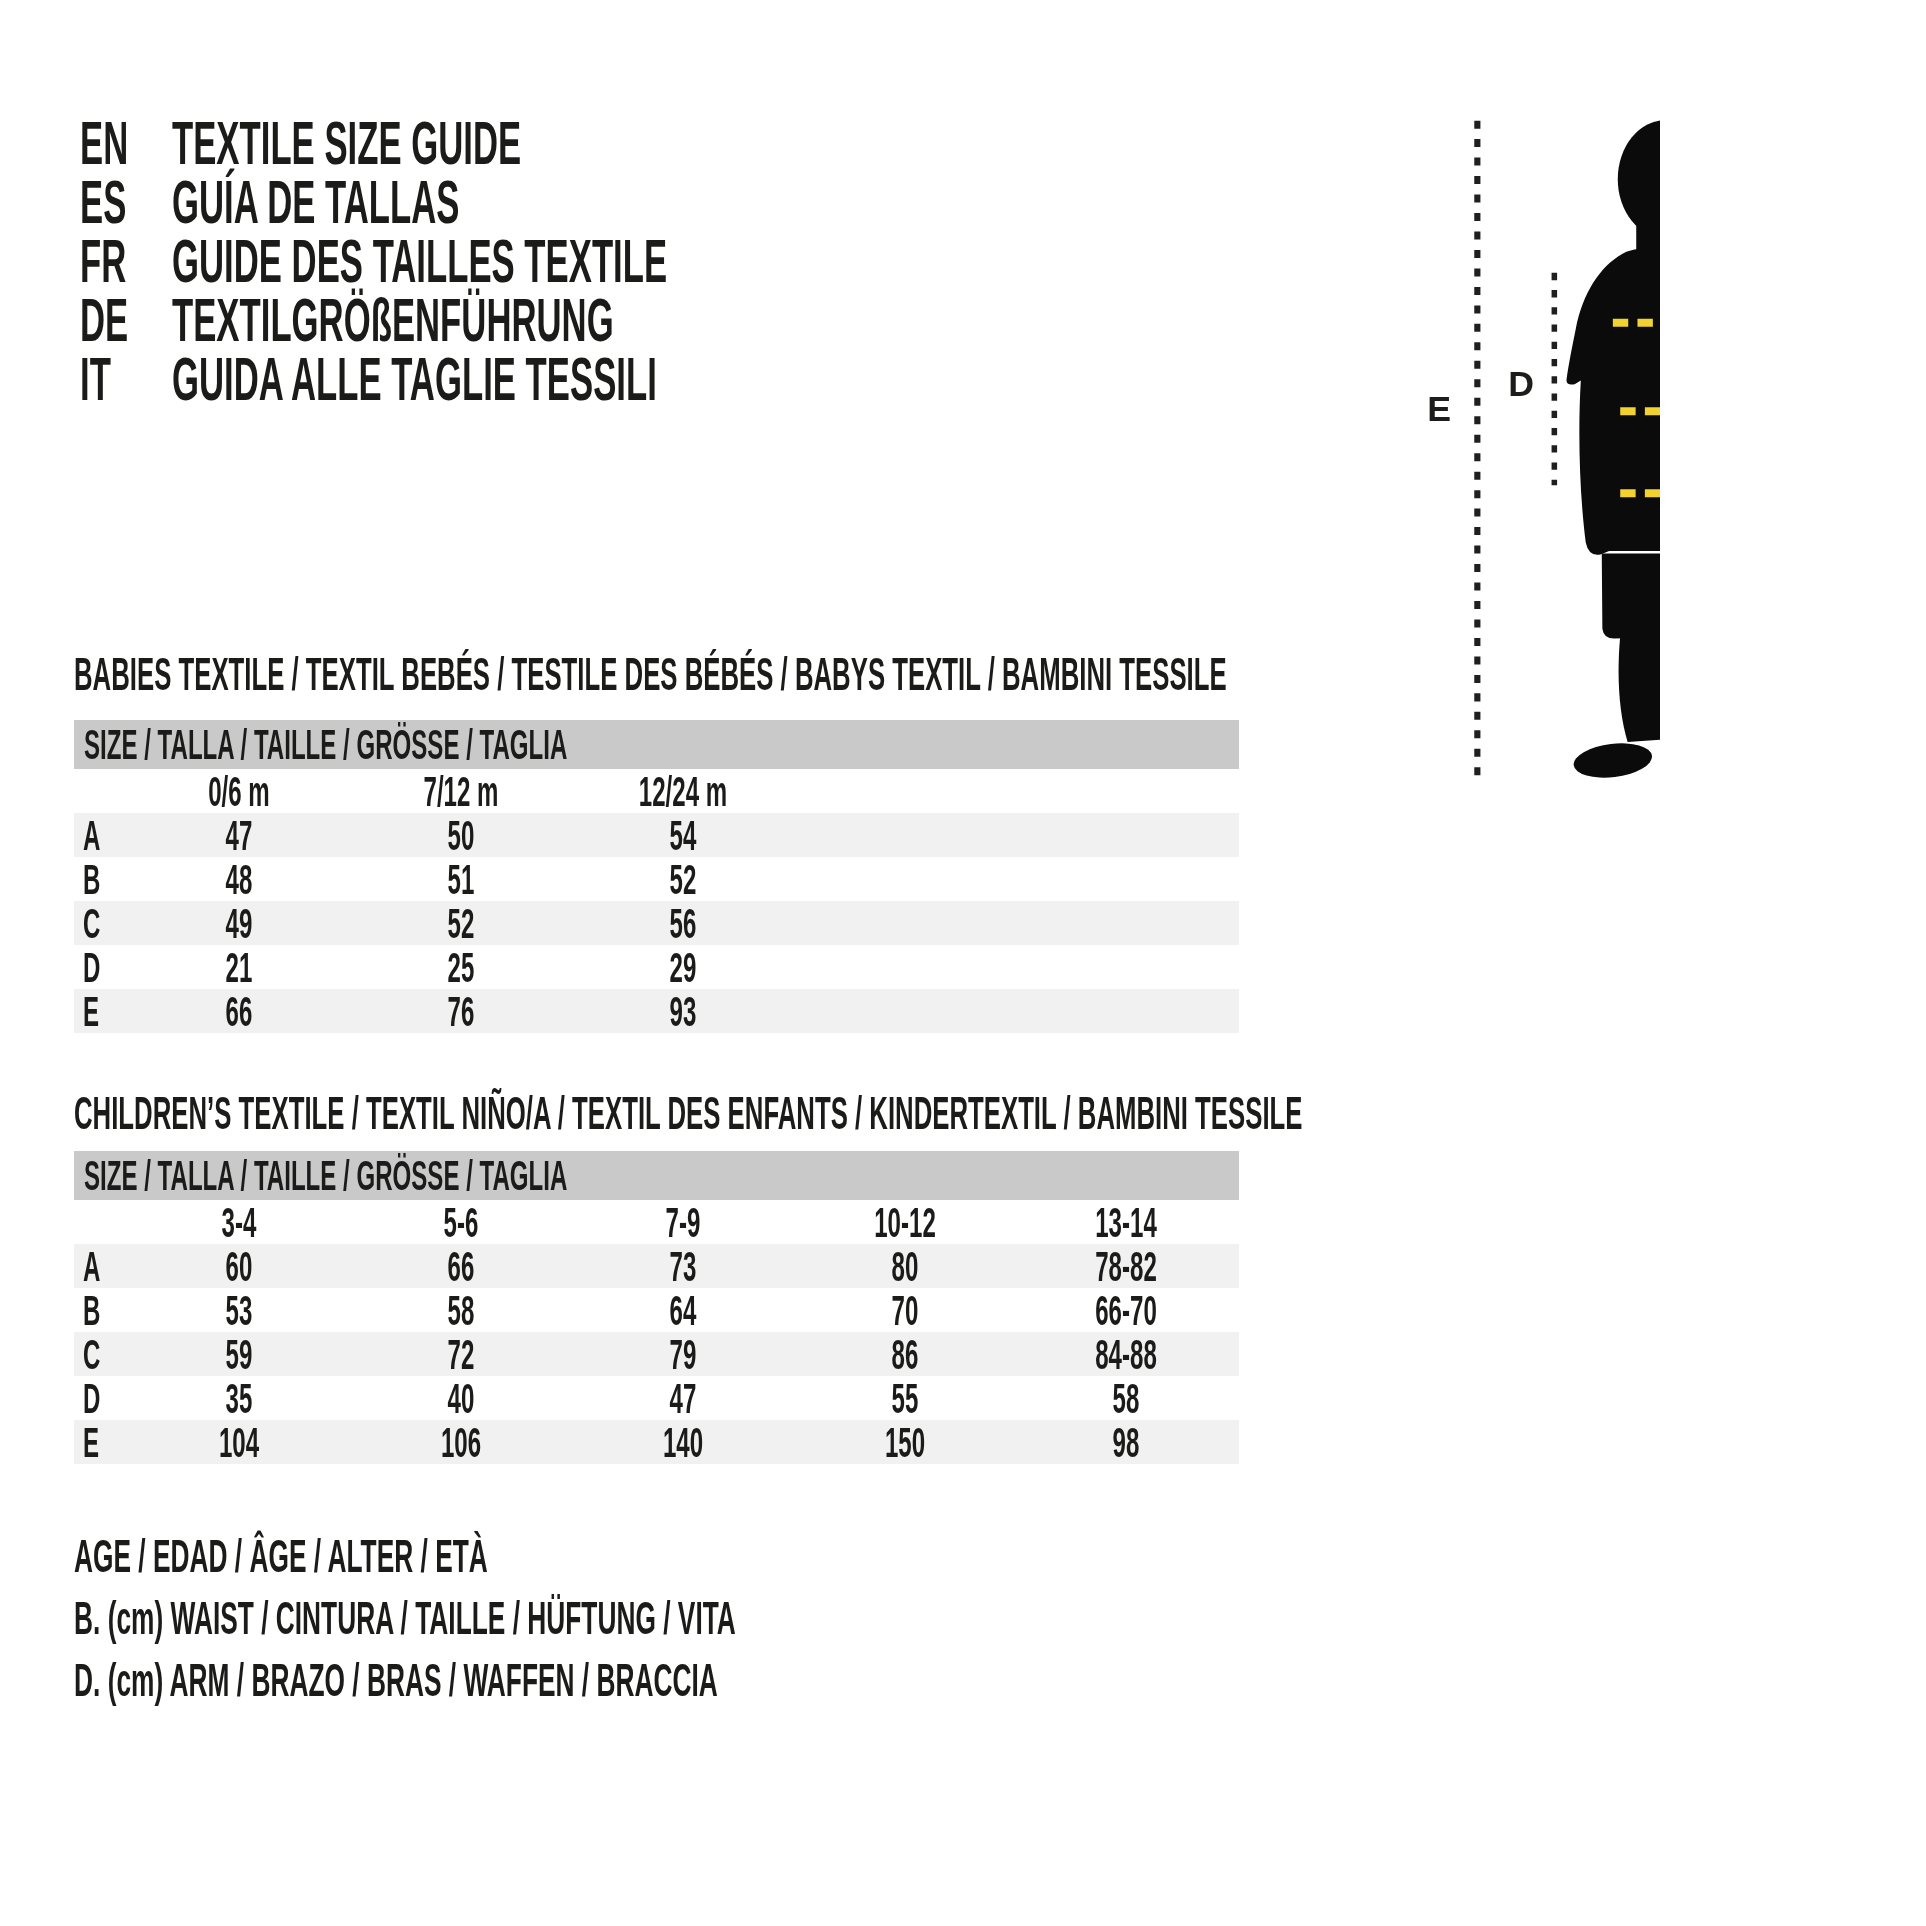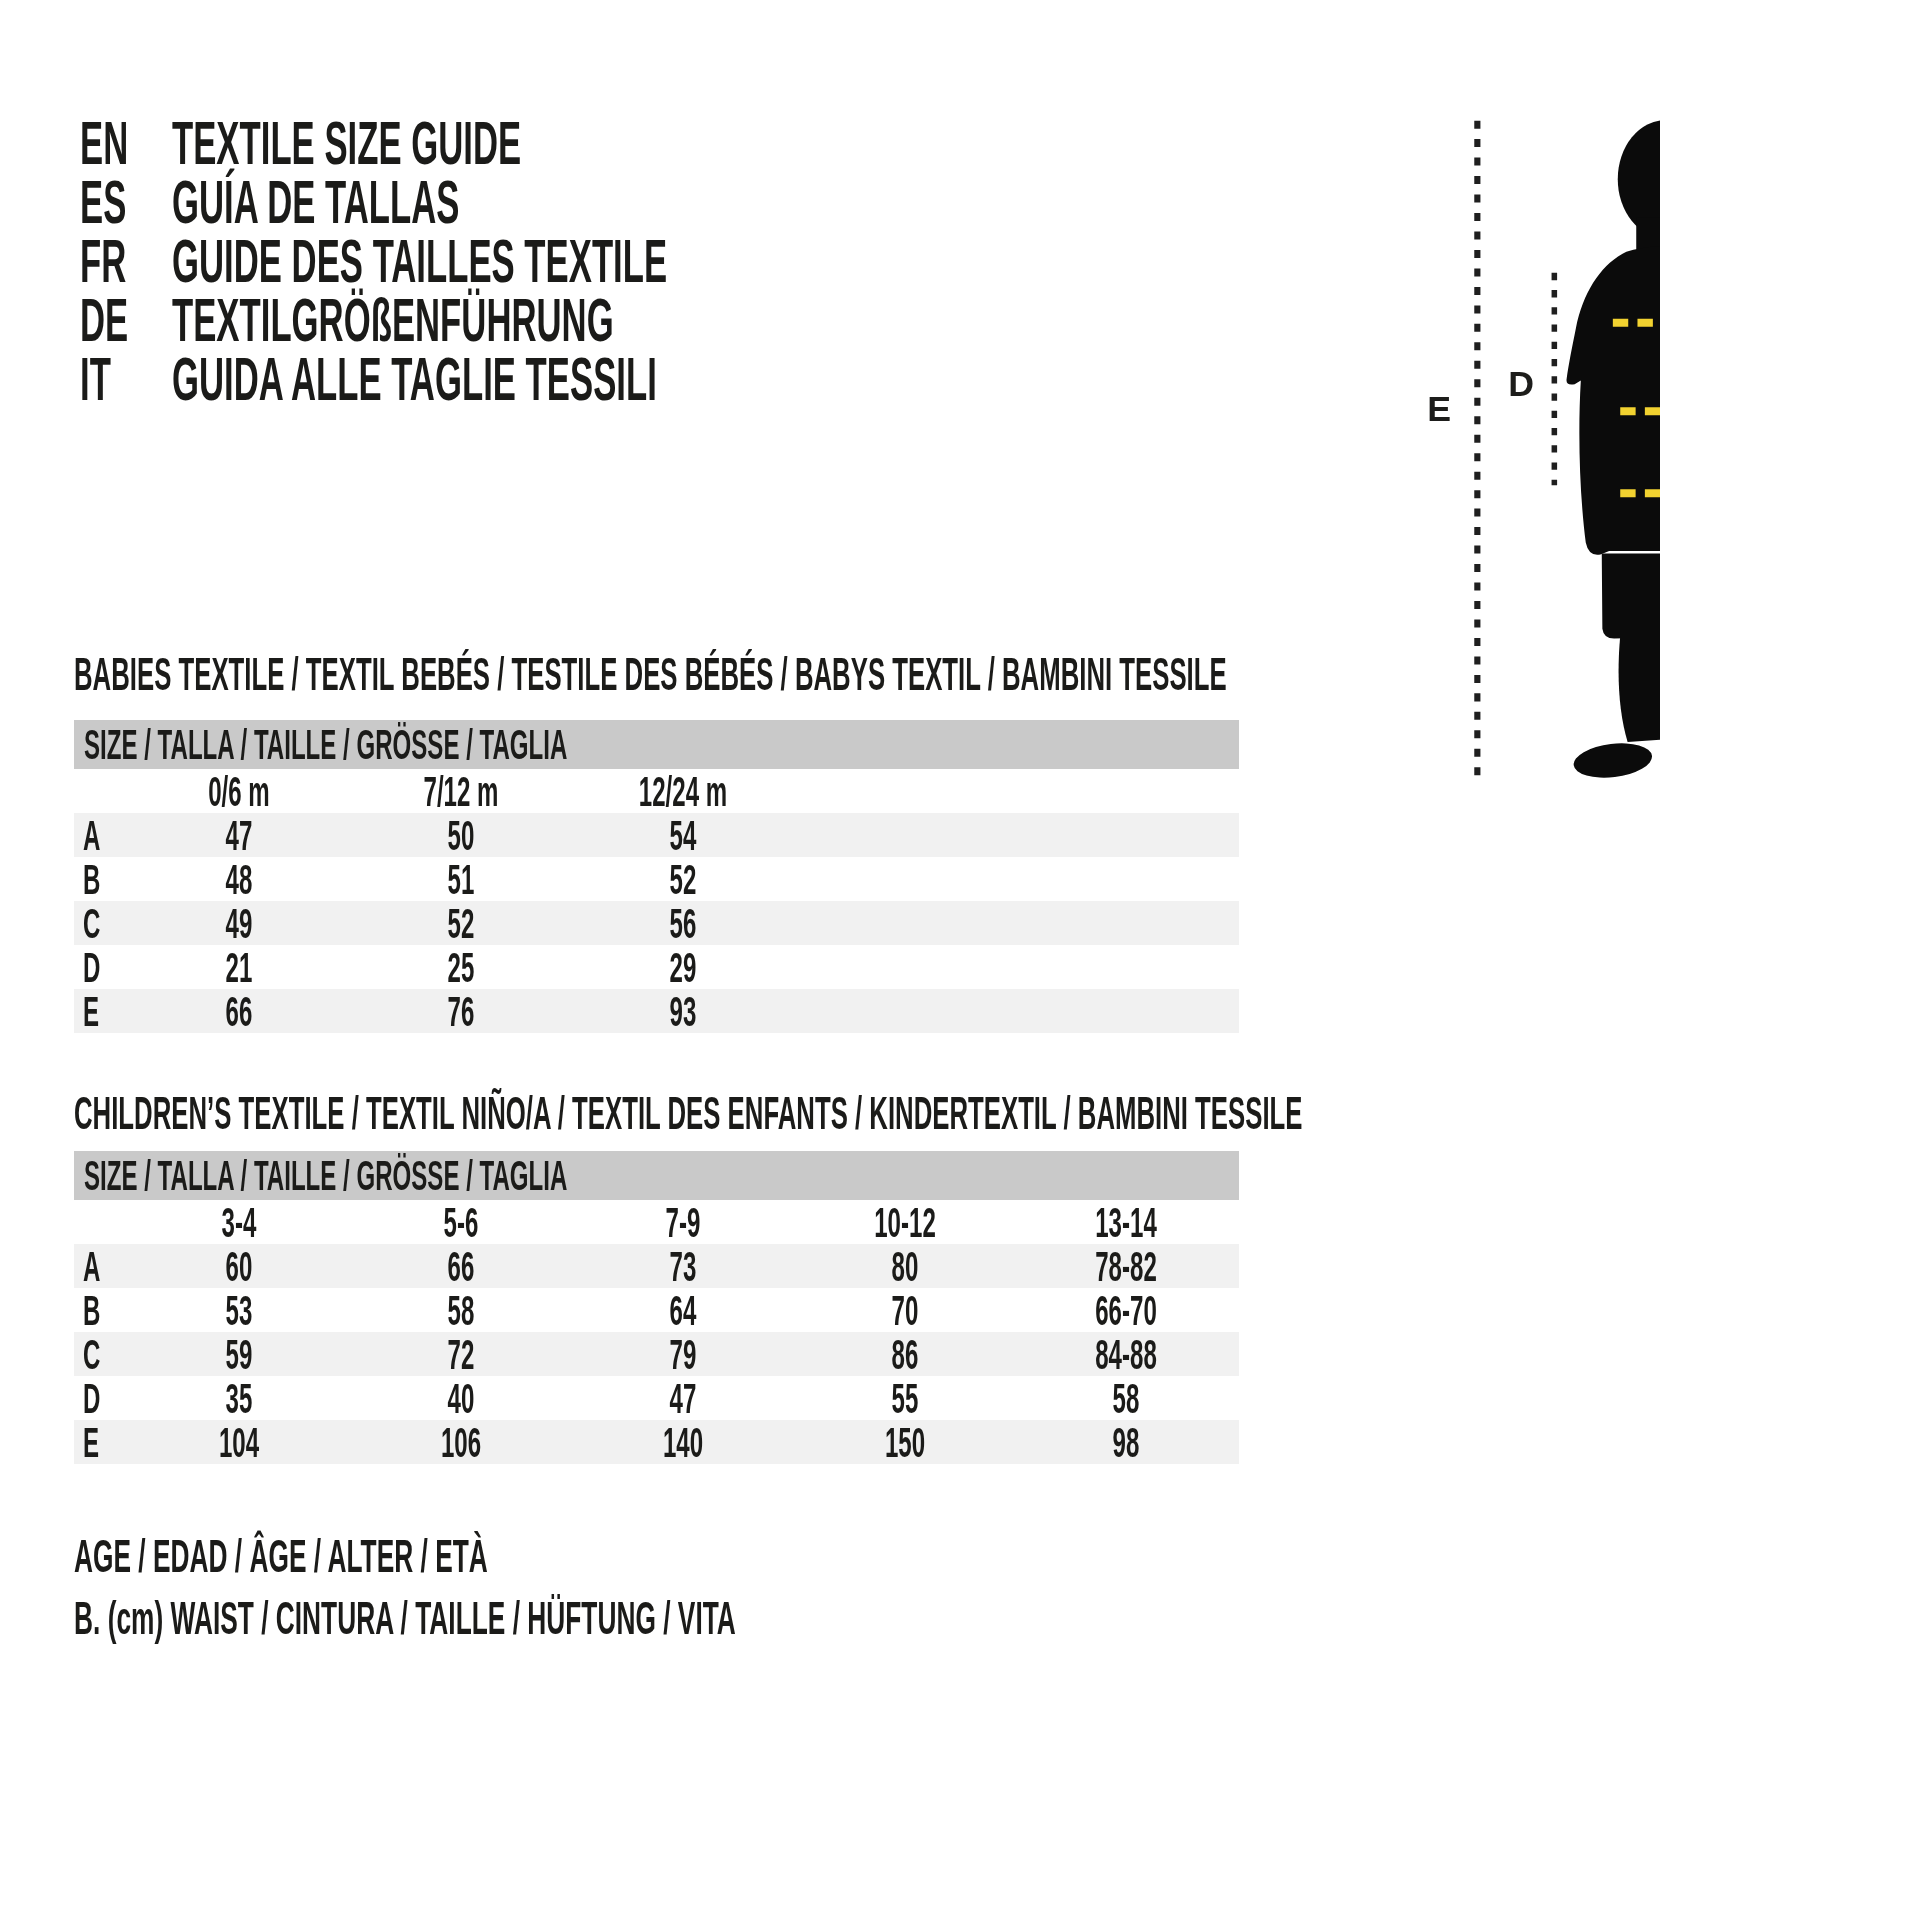--- a/index.html
+++ b/index.html
@@ -213,16 +213,19 @@
     </div>
   </div>
 
   <div class="legend">
     <div class="legend-row">
       <span class="legend-text cond">AGE / EDAD / ÂGE / ALTER / ETÀ</span>
     </div>
     <div class="legend-row">
       <span class="legend-text cond">B. (cm) WAIST / CINTURA / TAILLE / HÜFTUNG / VITA</span>
     </div>
+    <div class="legend-row">
+      <span class="legend-text cond">D. (cm) ARM / BRAZO / BRAS / WAFFEN / BRACCIA</span>
+    </div>
   </div>
 
 </div>
 
 
 </body></html>

